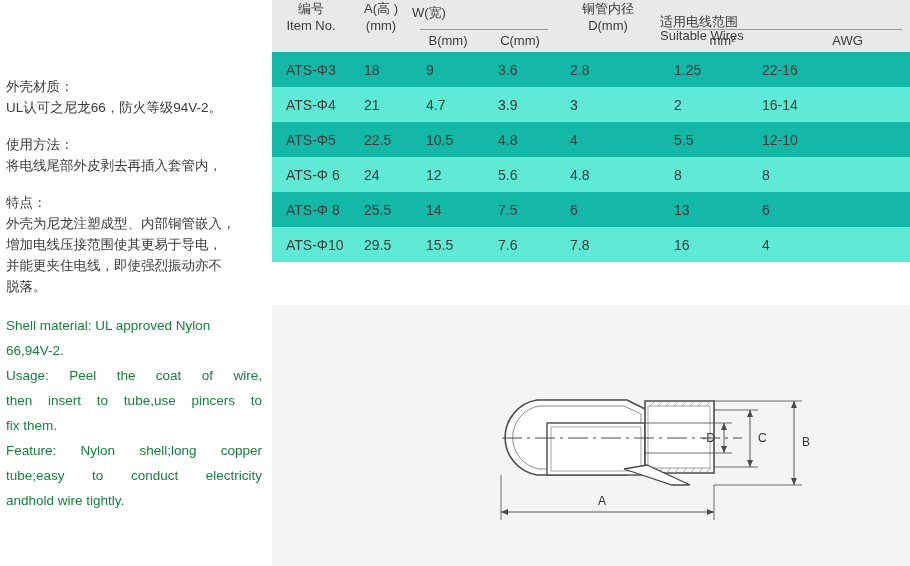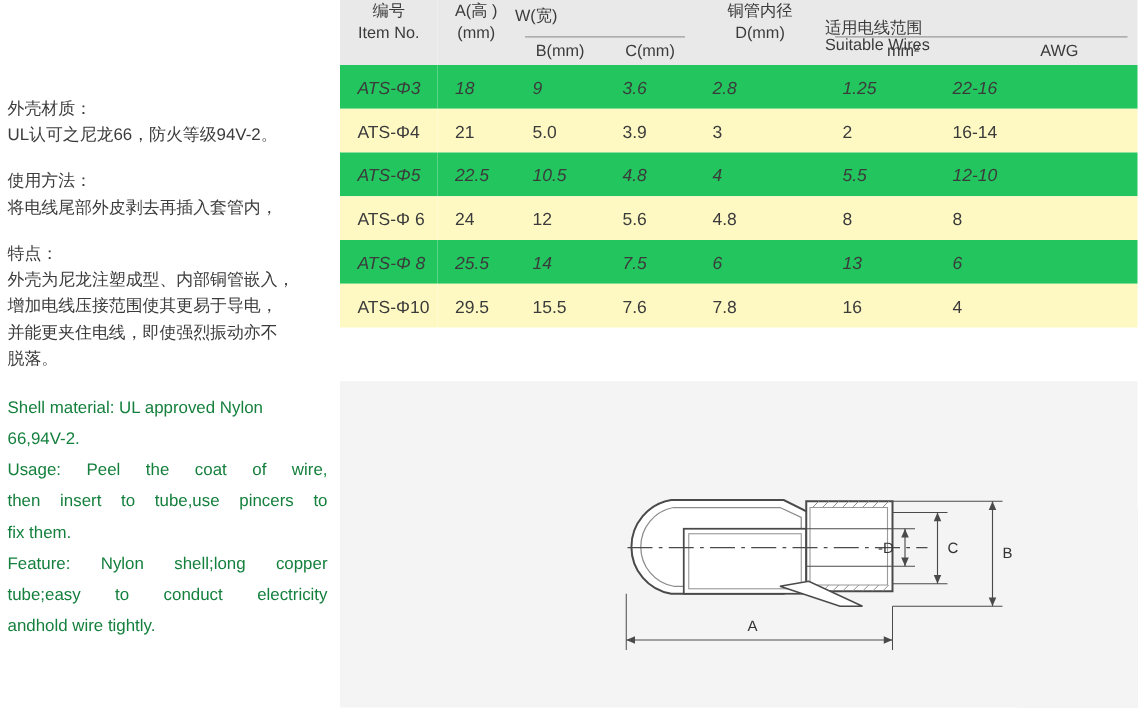--- a/index.html
+++ b/index.html
@@ -134,22 +134,22 @@
   }
 
   table.spec tbody td {
     height: 35px;
     padding: 0 0 0 14px;
     font-size: 14px;
     color: #3b3b3b;
     vertical-align: middle;
     text-align: left;
   }
-  table.spec tbody tr.odd td { background: #fef9c3; }
-  table.spec tbody tr.even td { background: #22c55e; font-style: italic; }
+  table.spec tbody tr.odd td { background: #5eead4; }
+  table.spec tbody tr.even td { background: #14b8a6; }
 
   .cell-itemno { padding-left: 14px; }
 
   
   .figure-area {
     position: absolute;
     left: 0;
     top: 305px;
     width: 638px;
     height: 261px;
@@ -260,21 +260,21 @@
         <td>18</td>
         <td>9</td>
         <td>3.6</td>
         <td>2.8</td>
         <td>1.25</td>
         <td>22-16</td>
       </tr>
       <tr class="odd">
         <td class="cell-itemno">ATS-Φ4</td>
         <td>21</td>
-        <td>5.0</td>
+        <td>4.7</td>
         <td>3.9</td>
         <td>3</td>
         <td>2</td>
         <td>16-14</td>
       </tr>
       <tr class="even">
         <td class="cell-itemno">ATS-Φ5</td>
         <td>22.5</td>
         <td>10.5</td>
         <td>4.8</td>

